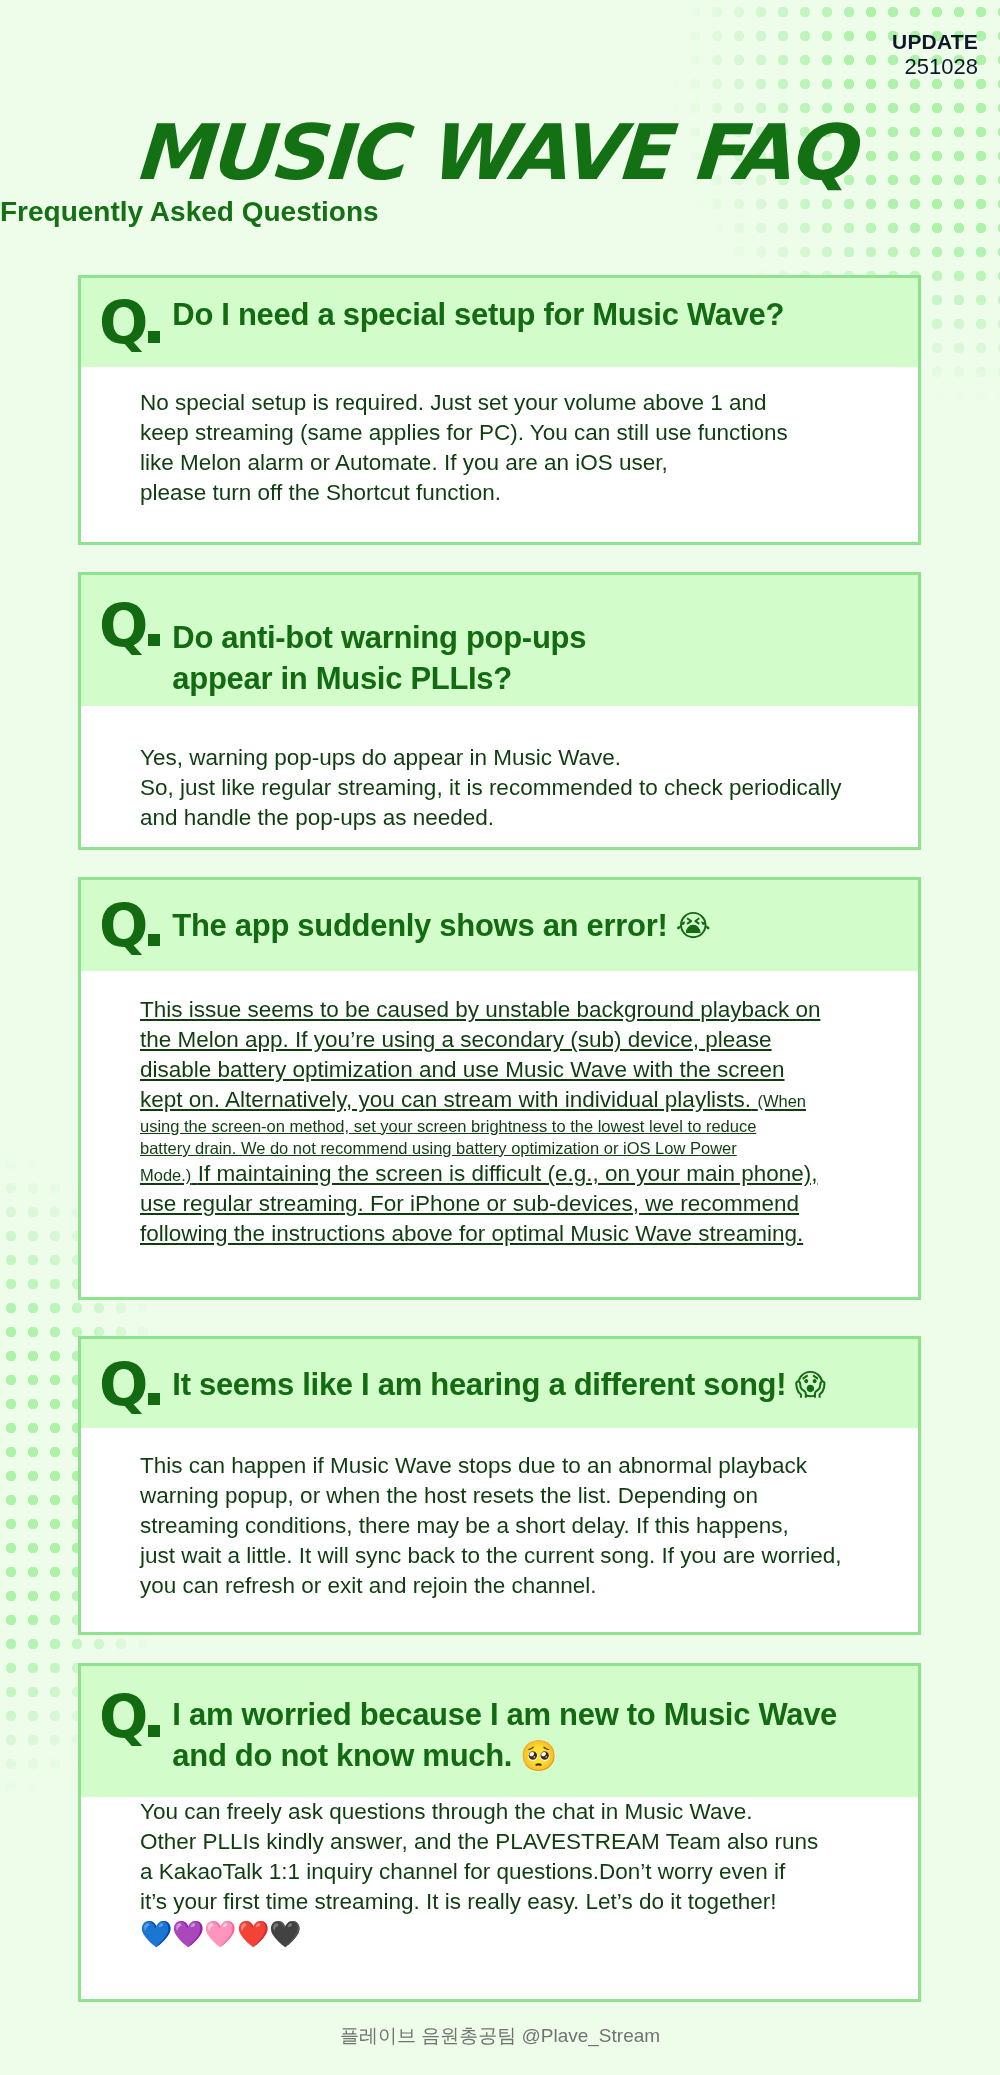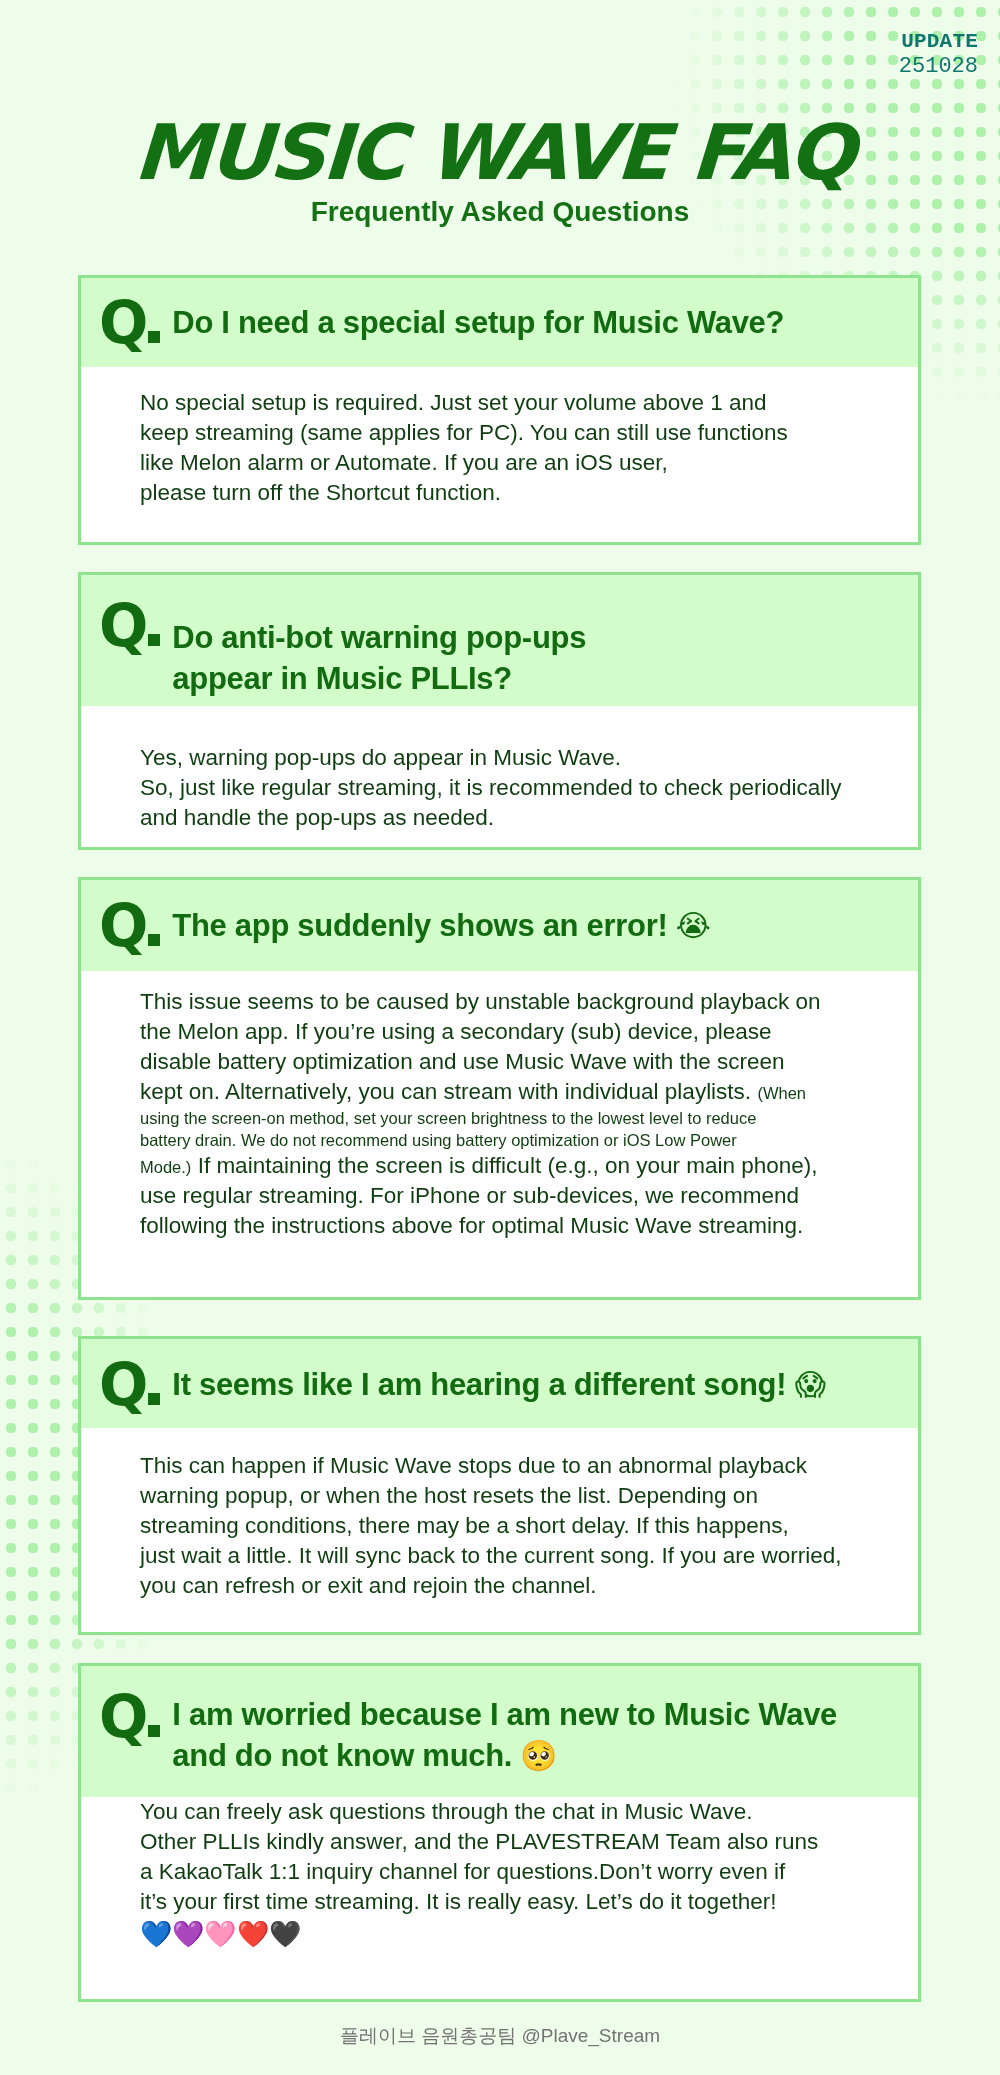--- a/index.html
+++ b/index.html
@@ -24,35 +24,35 @@
     opacity: .9;
   }
   .dots.left {
     left: 0; top: 1080px; width: 340px; height: 720px;
     -webkit-mask-image: radial-gradient(ellipse 70% 60% at 0% 55%, #000 35%, transparent 75%);
     mask-image: radial-gradient(ellipse 70% 60% at 0% 55%, #000 35%, transparent 75%);
     opacity: .9;
   }
   .update {
     position: absolute; right: 22px; top: 30px;
-    text-align: right; color: #0f766e; line-height: 1.15; font-family: Liberation Mono, monospace;
+    text-align: right; color: #0f172a; line-height: 1.15;
   }
   .update .lbl { font-weight: 700; font-size: 21px; letter-spacing: .2px; }
   .update .date { font-size: 22px; }
   .title {
     position: absolute; left: 0; right: 0; top: 108px;
     text-align: center; color: #137013;
     font-family: "DejaVu Sans", "Liberation Sans", sans-serif;
     font-weight: 700; font-style: italic;
     font-size: 78px; letter-spacing: -3px;
     transform: scaleY(0.98) skewX(-6deg);
   }
   .subtitle {
     position: absolute; left: 0; right: 0; top: 196px;
-    text-align: center; color: #137013;
+    text-align: left; color: #137013;
     font-size: 28px; font-weight: 700;
   }
   .card {
     position: absolute; left: 78px; width: 843px;
     border: 3px solid #8fe38f; background: #ffffff;
   }
   .card .head {
     background: #d2fcca;
     display: flex; align-items: flex-start;
     padding-left: 18px;
@@ -93,21 +93,21 @@
   <div class="lbl">UPDATE</div>
   <div class="date">251028</div>
 </div>
 
 <h1 class="title">MUSIC WAVE FAQ</h1>
 <div class="subtitle">Frequently Asked Questions</div>
 
 <section class="card" style="top:275px;height:270px;">
   <div class="head" style="height:89px;padding-top:16px;">
     <span class="q"><span>Q</span><span class="dot"></span></span>
-    <span class="qtext" style="margin-top:8px;"><span>Do I need a special setup for Music Wave?</span></span>
+    <span class="qtext" style=""><span>Do I need a special setup for Music Wave?</span></span>
   </div>
   <div class="body" style="padding-top:21px;">
     <div>No special setup is required. Just set your volume above 1 and</div>
     <div>keep streaming (same applies for PC). You can still use functions</div>
     <div>like Melon alarm or Automate. If you are an iOS user,</div>
     <div>please turn off the Shortcut function.</div>
   </div>
 </section>
 
 <section class="card" style="top:572px;height:278px;">
@@ -126,21 +126,21 @@
 </section>
 
 <section class="card" style="top:877px;height:423px;">
   <div class="head" style="height:91px;padding-top:17px;">
     <span class="q"><span>Q</span><span class="dot"></span></span>
     <span class="qtext" style="margin-top:8px;">
       <span>The app suddenly shows an error!</span>
       <span class="emoji">😭</span>
     </span>
   </div>
-  <div class="body" style="padding-top:16px;">
+  <div class="body" style="padding-top:24px;text-decoration:underline;">
     <div>This issue seems to be caused by unstable background playback on</div>
     <div>the Melon app. If you’re using a secondary (sub) device, please</div>
     <div>disable battery optimization and use Music Wave with the screen</div>
     <div>
       <span>kept on. Alternatively, you can stream with individual playlists.</span>
       <span class="small">(When</span>
     </div>
     <div class="small">using the screen-on method, set your screen brightness to the lowest level to reduce</div>
     <div class="small">battery drain. We do not recommend using battery optimization or iOS Low Power</div>
     <div>

